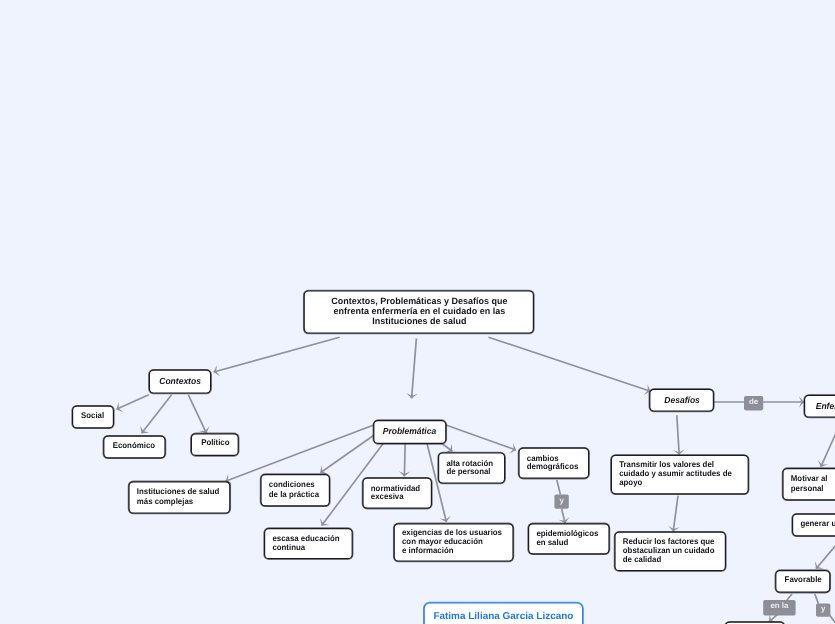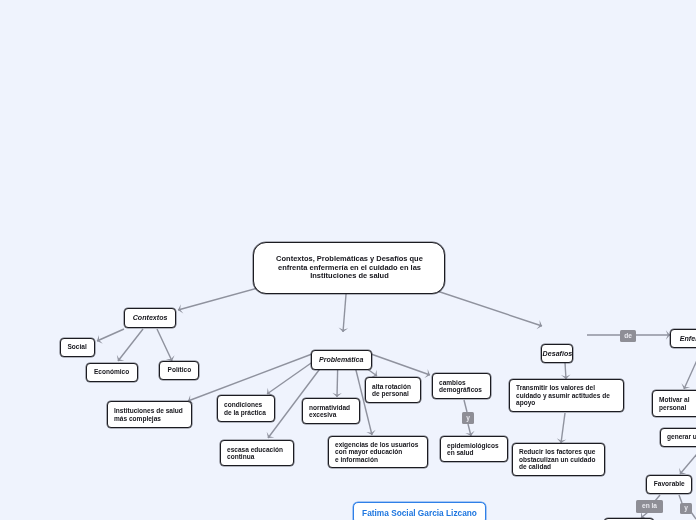--- a/index.html
+++ b/index.html
@@ -59,21 +59,21 @@
         <line x1="587" y1="335" x2="620" y2="335"></line>
         <line x1="636" y1="335" x2="670" y2="335" marker-end="url(#ah)"></line>
         <line x1="702" y1="349" x2="684" y2="389" marker-end="url(#ah)"></line>
         <line x1="702" y1="448" x2="680" y2="474" marker-end="url(#ah)"></line>
         <line x1="660" y1="495" x2="655" y2="501"></line>
         <line x1="679" y1="495" x2="682" y2="503"></line>
         <line x1="648" y1="512" x2="641" y2="518" marker-end="url(#ah)"></line>
         <line x1="691" y1="512" x2="696" y2="519"></line>
       </g>
   </svg>
-<div class="node ctr" style="left: 253px; top: 242px; width: 192px; height: 52px; font-size: 7.6px; line-height: 8.4px; border-radius: 13px;"><span class="txt" style="transform: scaleX(0.985);">Contextos, Problemáticas y Desafíos que
+<div class="node ctr" style="left: 253px; top: 242px; width: 192px; height: 36px; font-size: 7.6px; line-height: 8.4px;"><span class="txt" style="transform: scaleX(0.985);">Contextos, Problemáticas y Desafíos que
 enfrenta enfermería en el cuidado en las
 Instituciones de salud</span></div>
     <div class="node ctr ital" style="left: 124px; top: 308px; width: 52px; height: 20px; font-size: 7.4px; line-height: 9.4px;"><span class="txt" style="transform: scaleX(0.96);">Contextos</span></div>
     <div class="node ctr" style="left: 60px; top: 338px; width: 35px; height: 19px; font-size: 6.9px; line-height: 8.8px;"><span class="txt" style="transform: scaleX(0.95);">Social</span></div>
     <div class="node ctr" style="left: 86px; top: 363px; width: 52px; height: 19px; font-size: 6.9px; line-height: 8.8px;"><span class="txt" style="transform: scaleX(0.95);">Económico</span></div>
     <div class="node ctr" style="left: 159px; top: 361px; width: 40px; height: 19px; font-size: 6.9px; line-height: 8.8px;"><span class="txt" style="transform: scaleX(0.95);">Político</span></div>
     <div class="node" style="left: 107px; top: 401px; width: 85px; height: 27px; font-size: 6.9px; line-height: 7.4px; padding-left: 6.2px;"><span class="txt" style="transform: scaleX(0.95);">Instituciones de salud
 más complejas</span></div>
     <div class="node ctr ital" style="left: 311px; top: 334px; width: 61px; height: 20px; font-size: 7.4px; line-height: 9.4px; margin-top: 16px;"><span class="txt" style="transform: scaleX(0.96);">Problemática</span></div>
     <div class="node" style="left: 217px; top: 395px; width: 58px; height: 27px; font-size: 6.9px; line-height: 7.4px; padding-left: 6.2px;"><span class="txt" style="transform: scaleX(0.95);">condiciones
@@ -84,31 +84,31 @@
 de personal</span></div>
     <div class="node" style="left: 220px; top: 440px; width: 74px; height: 26px; font-size: 6.9px; line-height: 7.4px; padding-left: 6.2px;"><span class="txt" style="transform: scaleX(0.95);">escasa educación
 continua</span></div>
     <div class="node" style="left: 328px; top: 436px; width: 100px; height: 32px; font-size: 6.9px; line-height: 7.4px; padding-left: 6.2px;"><span class="txt" style="transform: scaleX(0.95);">exigencias de los usuarios
 con mayor educación
 e información</span></div>
     <div class="node" style="left: 432px; top: 373px; width: 59px; height: 26px; font-size: 6.9px; line-height: 7.4px; padding-left: 6.2px;"><span class="txt" style="transform: scaleX(0.95);">cambios
 demográficos</span></div>
     <div class="node" style="left: 440px; top: 436px; width: 68px; height: 26px; font-size: 6.9px; line-height: 7.4px; padding-left: 6.2px;"><span class="txt" style="transform: scaleX(0.95);">epidemiológicos
 en salud</span></div>
-    <div class="node ctr ital" style="left: 541px; top: 344px; width: 32px; height: 19px; font-size: 7.4px; line-height: 9.4px;"><span class="txt" style="transform: scaleX(0.96);">Desafíos</span></div>
+    <div class="node ctr ital" style="left: 541px; top: 324px; width: 54px; height: 19px; font-size: 7.4px; line-height: 9.4px;"><span class="txt" style="transform: scaleX(0.96);">Desafíos</span></div>
     <div class="node" style="left: 509px; top: 379px; width: 115px; height: 33px; font-size: 6.9px; line-height: 7.4px; padding-left: 6.2px;"><span class="txt" style="transform: scaleX(0.95);">Transmitir los valores del
 cuidado y asumir actitudes de
 apoyo</span></div>
     <div class="node" style="left: 512px; top: 443px; width: 93px; height: 33px; font-size: 6.9px; line-height: 7.4px; padding-left: 6.2px;"><span class="txt" style="transform: scaleX(0.95);">Reducir los factores que
 obstaculizan un cuidado
 de calidad</span></div>
     <div class="node ctr ital" style="left: 670px; top: 329px; width: 56px; height: 19px; font-size: 7.4px; line-height: 9.4px;"><span class="txt" style="transform: scaleX(0.96);">Enfermería</span></div>
     <div class="node" style="left: 652px; top: 390px; width: 60px; height: 27px; font-size: 6.9px; line-height: 7.4px; padding-left: 6.2px;"><span class="txt" style="transform: scaleX(0.95);">Motivar al
 personal</span></div>
     <div class="node" style="left: 660px; top: 428px; width: 60px; height: 19px; font-size: 6.9px; line-height: 8.8px; padding-left: 6.2px;"><span class="txt" style="transform: scaleX(0.95);">generar un</span></div>
     <div class="node ctr" style="left: 646px; top: 475px; width: 46px; height: 19px; font-size: 6.9px; line-height: 8.8px;"><span class="txt" style="transform: scaleX(0.95);">Favorable</span></div>
     <div class="node" style="left: 604px; top: 518px; width: 50px; height: 20px; font-size: 6.9px; line-height: 7.4px; padding-left: 6.2px;"><span class="txt" style="transform: scaleX(0.95);"></span></div>
     <div class="lbl" style="left: 620px; top: 330px; width: 16px; height: 12px; font-size: 6.6px;"><span>de</span></div>
     <div class="lbl" style="left: 462px; top: 412px; width: 12px; height: 12px; font-size: 6.6px;"><span>y</span></div>
     <div class="lbl" style="left: 636px; top: 500px; width: 27px; height: 13px; font-size: 6.6px;"><span>en la</span></div>
     <div class="lbl" style="left: 680px; top: 503px; width: 12px; height: 11px; font-size: 6.6px;"><span>y</span></div>
-    <div class="author" style="left: 353px; top: 502px; width: 131px; height: 20px; font-size: 8.3px;"><span style="transform: scaleX(1);">Fatima Social Garcia Lizcano</span></div>
+    <div class="author" style="left: 353px; top: 502px; width: 131px; height: 20px; font-size: 8.3px;"><span style="transform: scaleX(1);">Fatima Liliana Garcia Lizcano</span></div>
   </div>
 
 </body></html>

